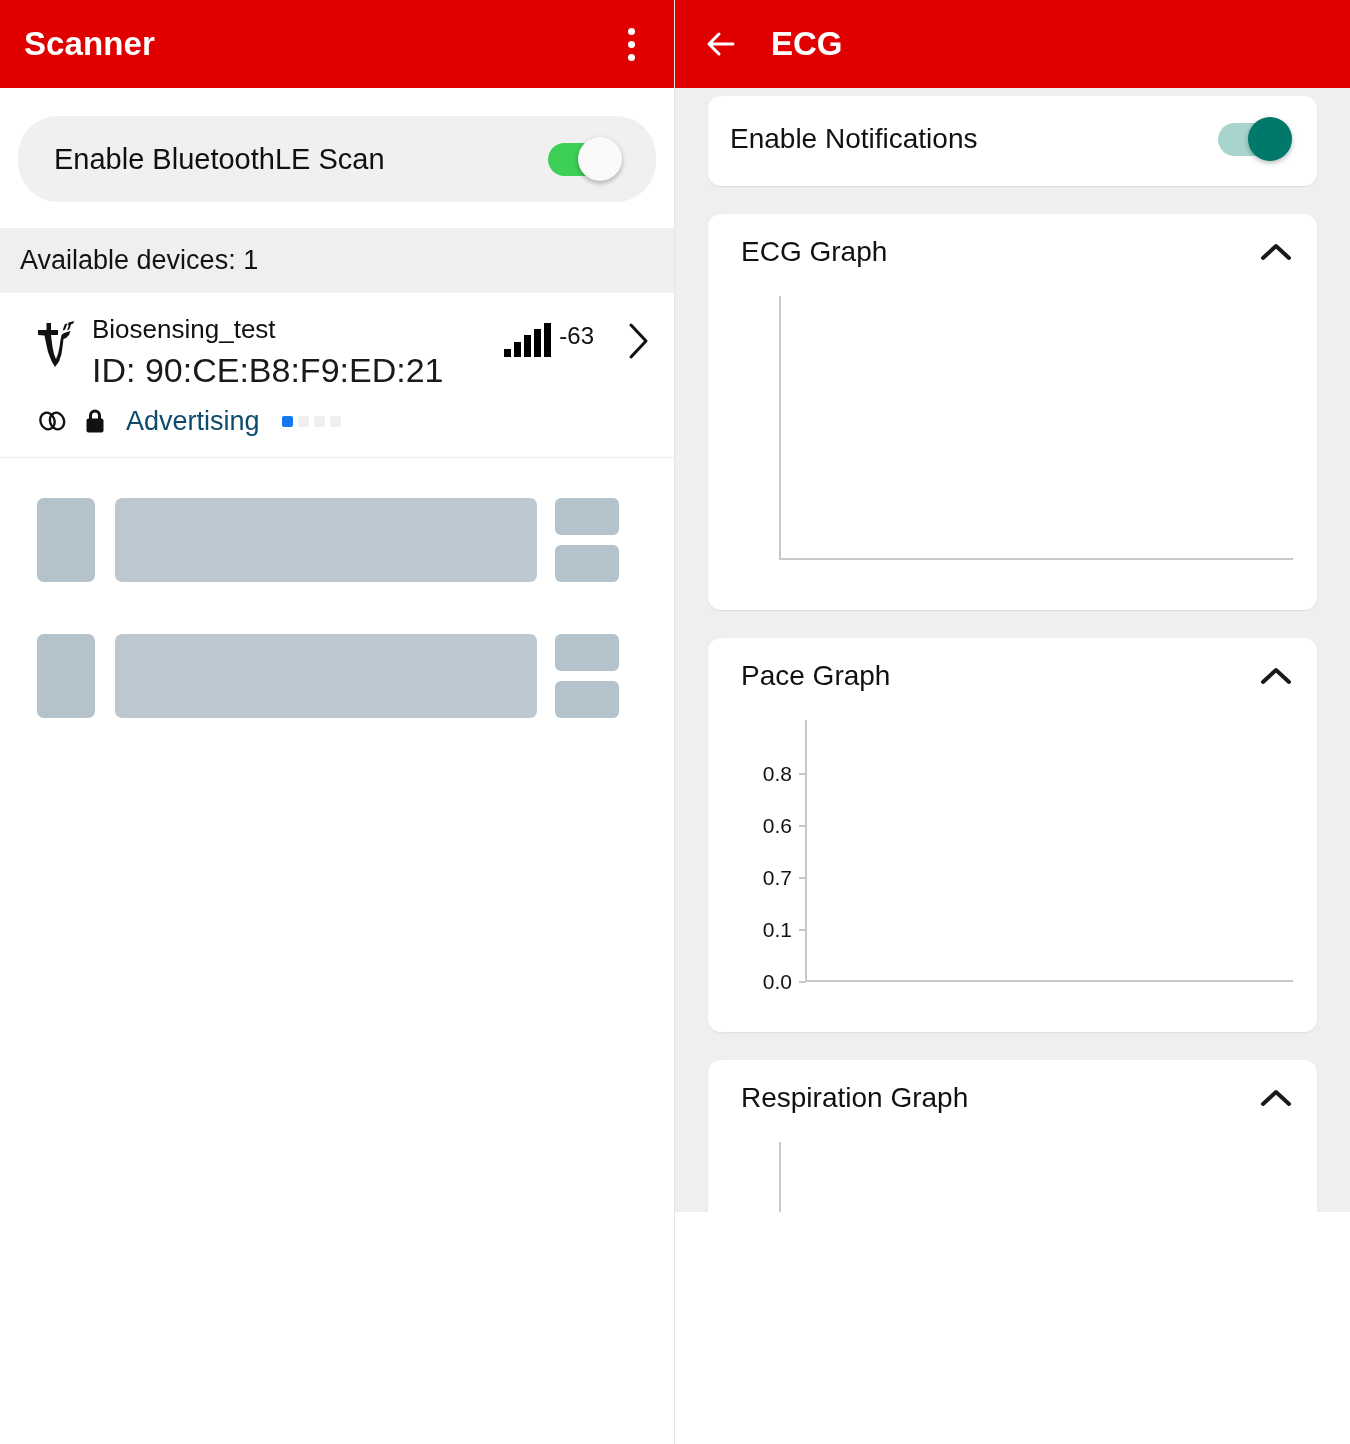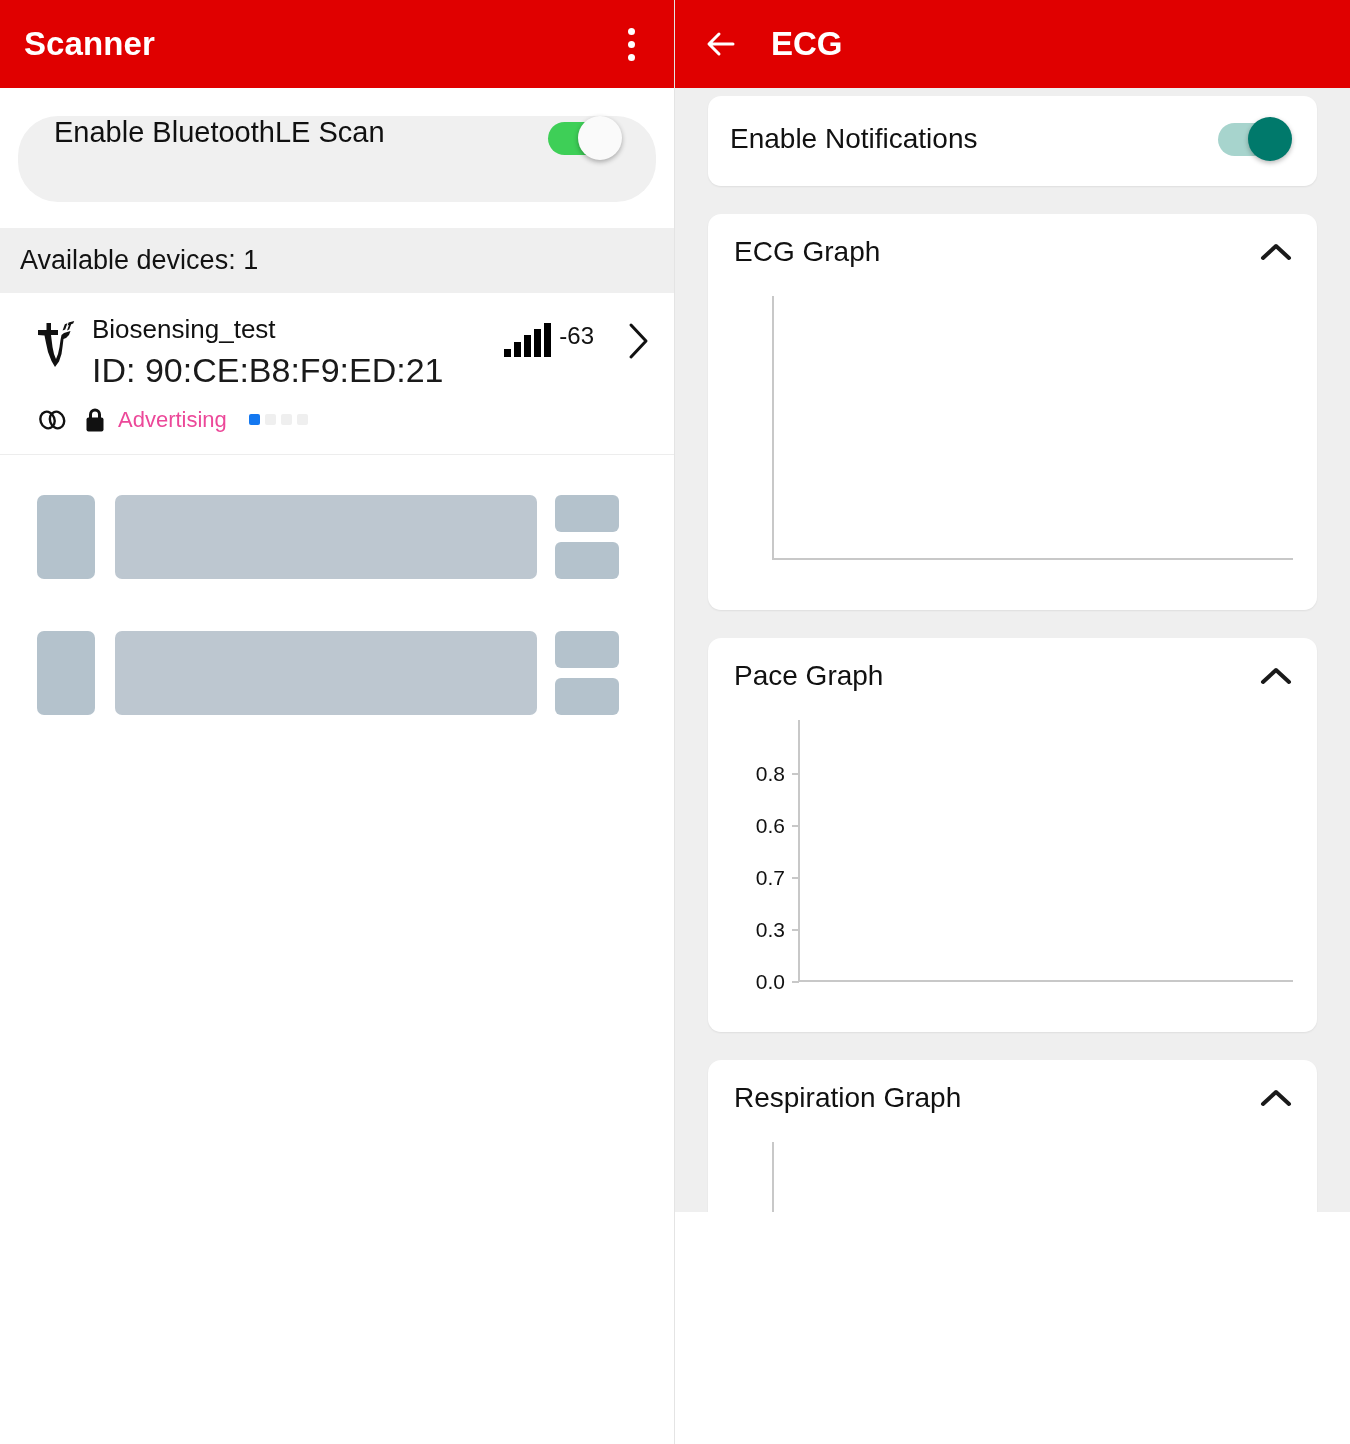--- a/index.html
+++ b/index.html
@@ -63,20 +63,21 @@
 
   .scan-wrap {
     padding: 28px 18px 26px 18px;
     background: #ffffff;
   }
   .scan-row {
     background: #F0F0F0;
     border-radius: 40px;
     height: 86px;
     display: flex;
+    align-items: center;
     justify-content: space-between;
     padding: 0 34px 0 36px;
     cursor: pointer;
     gap: 12px;
   }
   .scan-label {
     font-size: 29px;
     color: #101010;
   }
 
@@ -189,23 +190,23 @@
 
   .device-sub {
     display: flex;
     align-items: center;
     margin: 14px 0 2px 18px;
     gap: 12px;
   }
   .icon-link { width: 30px; height: 24px; flex: 0 0 auto; }
   .icon-lock { width: 22px; height: 28px; flex: 0 0 auto; margin-left: 4px; }
   .adv-text {
-    font-size: 22px;
-    color: #ec4899;
-    margin-left: 0;
+    font-size: 27px;
+    color: #0c4a6e;
+    margin-left: 8px;
   }
   .adv-dots {
     display: flex;
     gap: 5px;
     margin-left: 10px;
     align-items: center;
   }
   .adv-dots i {
     display: block;
     width: 11px;
@@ -293,21 +294,21 @@
     display: flex;
     align-items: center;
     justify-content: space-between;
     padding: 0 25px 4px 22px;
   }
   .notif-label {
     font-size: 28px;
     color: #111111;
   }
 
-  .card.graph { padding: 22px 22px 24px 22px; }
+  .card.graph { padding: 22px 22px 24px 29px; }
   .graph-head {
     display: flex;
     align-items: center;
     justify-content: space-between;
     padding: 0 2px 0 4px;
     cursor: pointer;
   }
   .graph-title {
     font-size: 28px;
     color: #111111;
@@ -503,21 +504,21 @@
           </svg>
         </div>
         <div class="plot pace">
           <div class="plot-inner">
             <div class="axis-y"></div>
             <div class="axis-x"></div>
 
             <div class="ytick" style="top:calc(100% - 26px);">0.0</div>
             <div class="ytick-mark" style="top:calc(100% - 26px);"></div>
 
-            <div class="ytick" style="top:calc(100% - 78px);">0.3</div>
+            <div class="ytick" style="top:calc(100% - 78px);">0.1</div>
             <div class="ytick-mark" style="top:calc(100% - 78px);"></div>
 
             <div class="ytick" style="top:calc(100% - 130px);">0.7</div>
             <div class="ytick-mark" style="top:calc(100% - 130px);"></div>
 
             <div class="ytick" style="top:calc(100% - 182px);">0.6</div>
             <div class="ytick-mark" style="top:calc(100% - 182px);"></div>
 
             <div class="ytick" style="top:calc(100% - 234px);">0.8</div>
             <div class="ytick-mark" style="top:calc(100% - 234px);"></div>

